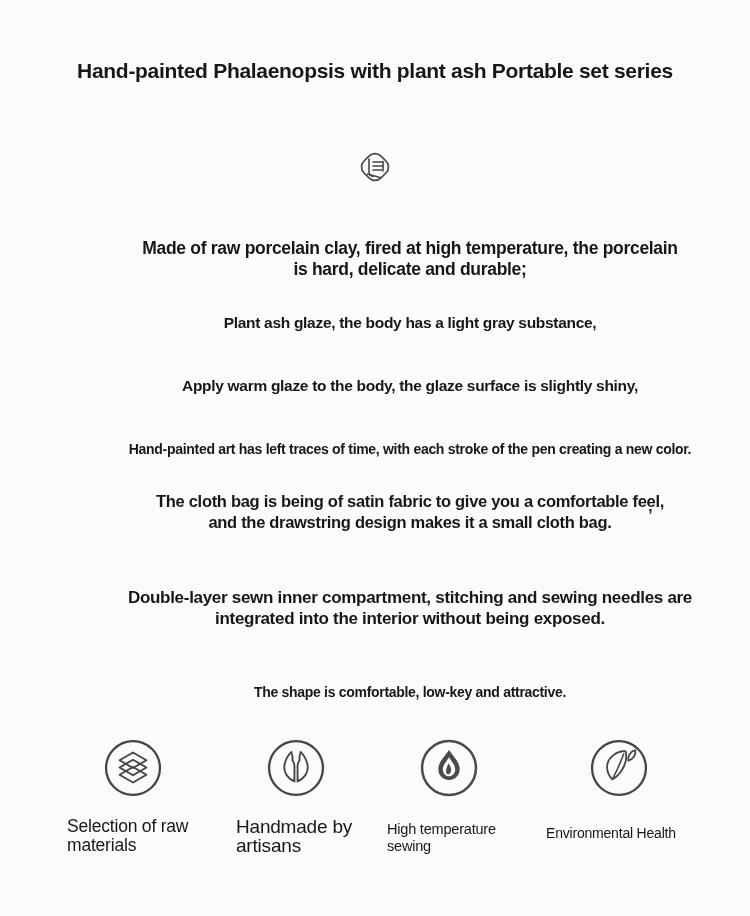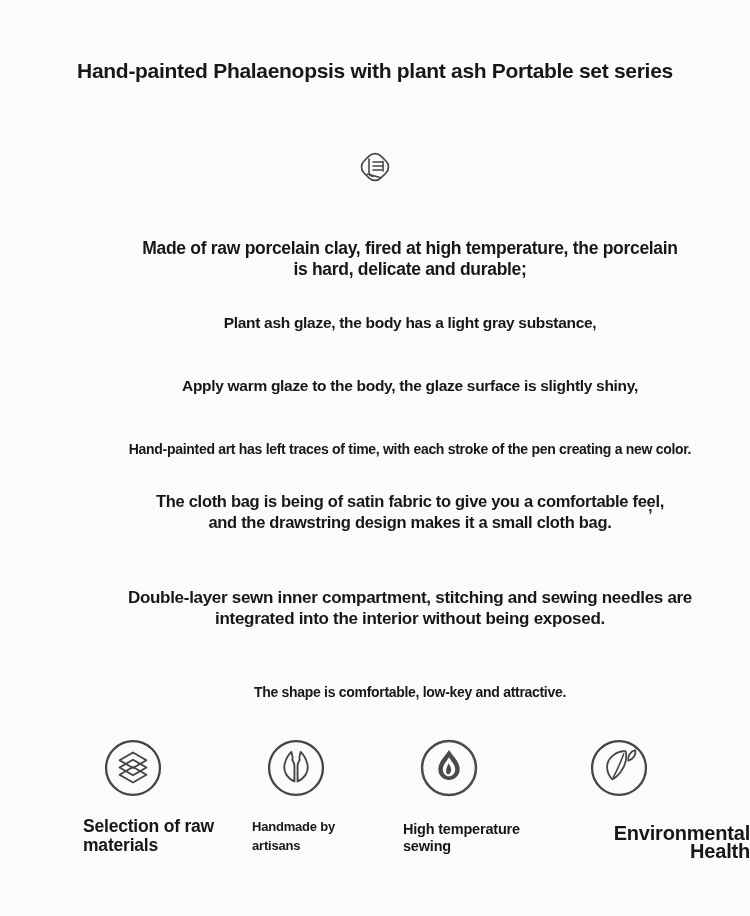--- a/index.html
+++ b/index.html
@@ -33,25 +33,25 @@
   .stray-mark{left:648px;top:506px;font-size:17px;font-weight:bold;color:#2b2b2b;}
 
   .feature-icon{width:58px;height:58px;top:739px;}
   .feature-icon svg{width:58px;height:58px;color:var(--icon-stroke,#454545);}
   .fi0{left:104px;}
   .fi1{left:267px;}
   .fi2{left:420px;}
   .fi3{left:590px;}
   .fi2 svg{color:var(--flame-fill,#4a4a4a);}
 
-  .feature-label{font-weight:bold;letter-spacing:-.2px;margin-left:16px;}
+  .feature-label{font-weight:normal;letter-spacing:-.2px;}
   .fl0{left:67px;top:817px;font-size:17.5px;line-height:19px;}
-  .fl1{left:236px;top:817px;font-size:13px;line-height:19px;}
+  .fl1{left:236px;top:817px;font-size:19px;line-height:19px;}
   .fl2{left:387px;top:821px;font-size:14.5px;line-height:16.5px;}
-  .fl3{left:546px;top:824px;font-size:20px;line-height:18px;text-align:right;}
+  .fl3{left:546px;top:824px;font-size:14px;line-height:18px;text-align:right;}
 </style>
 </head>
 <body>
 
 <div id="screen">
 
   <div class="abs centered page-title">Hand-painted Phalaenopsis with plant ash Portable set series</div>
 
   <div class="abs logo-wrap">
     <span>

